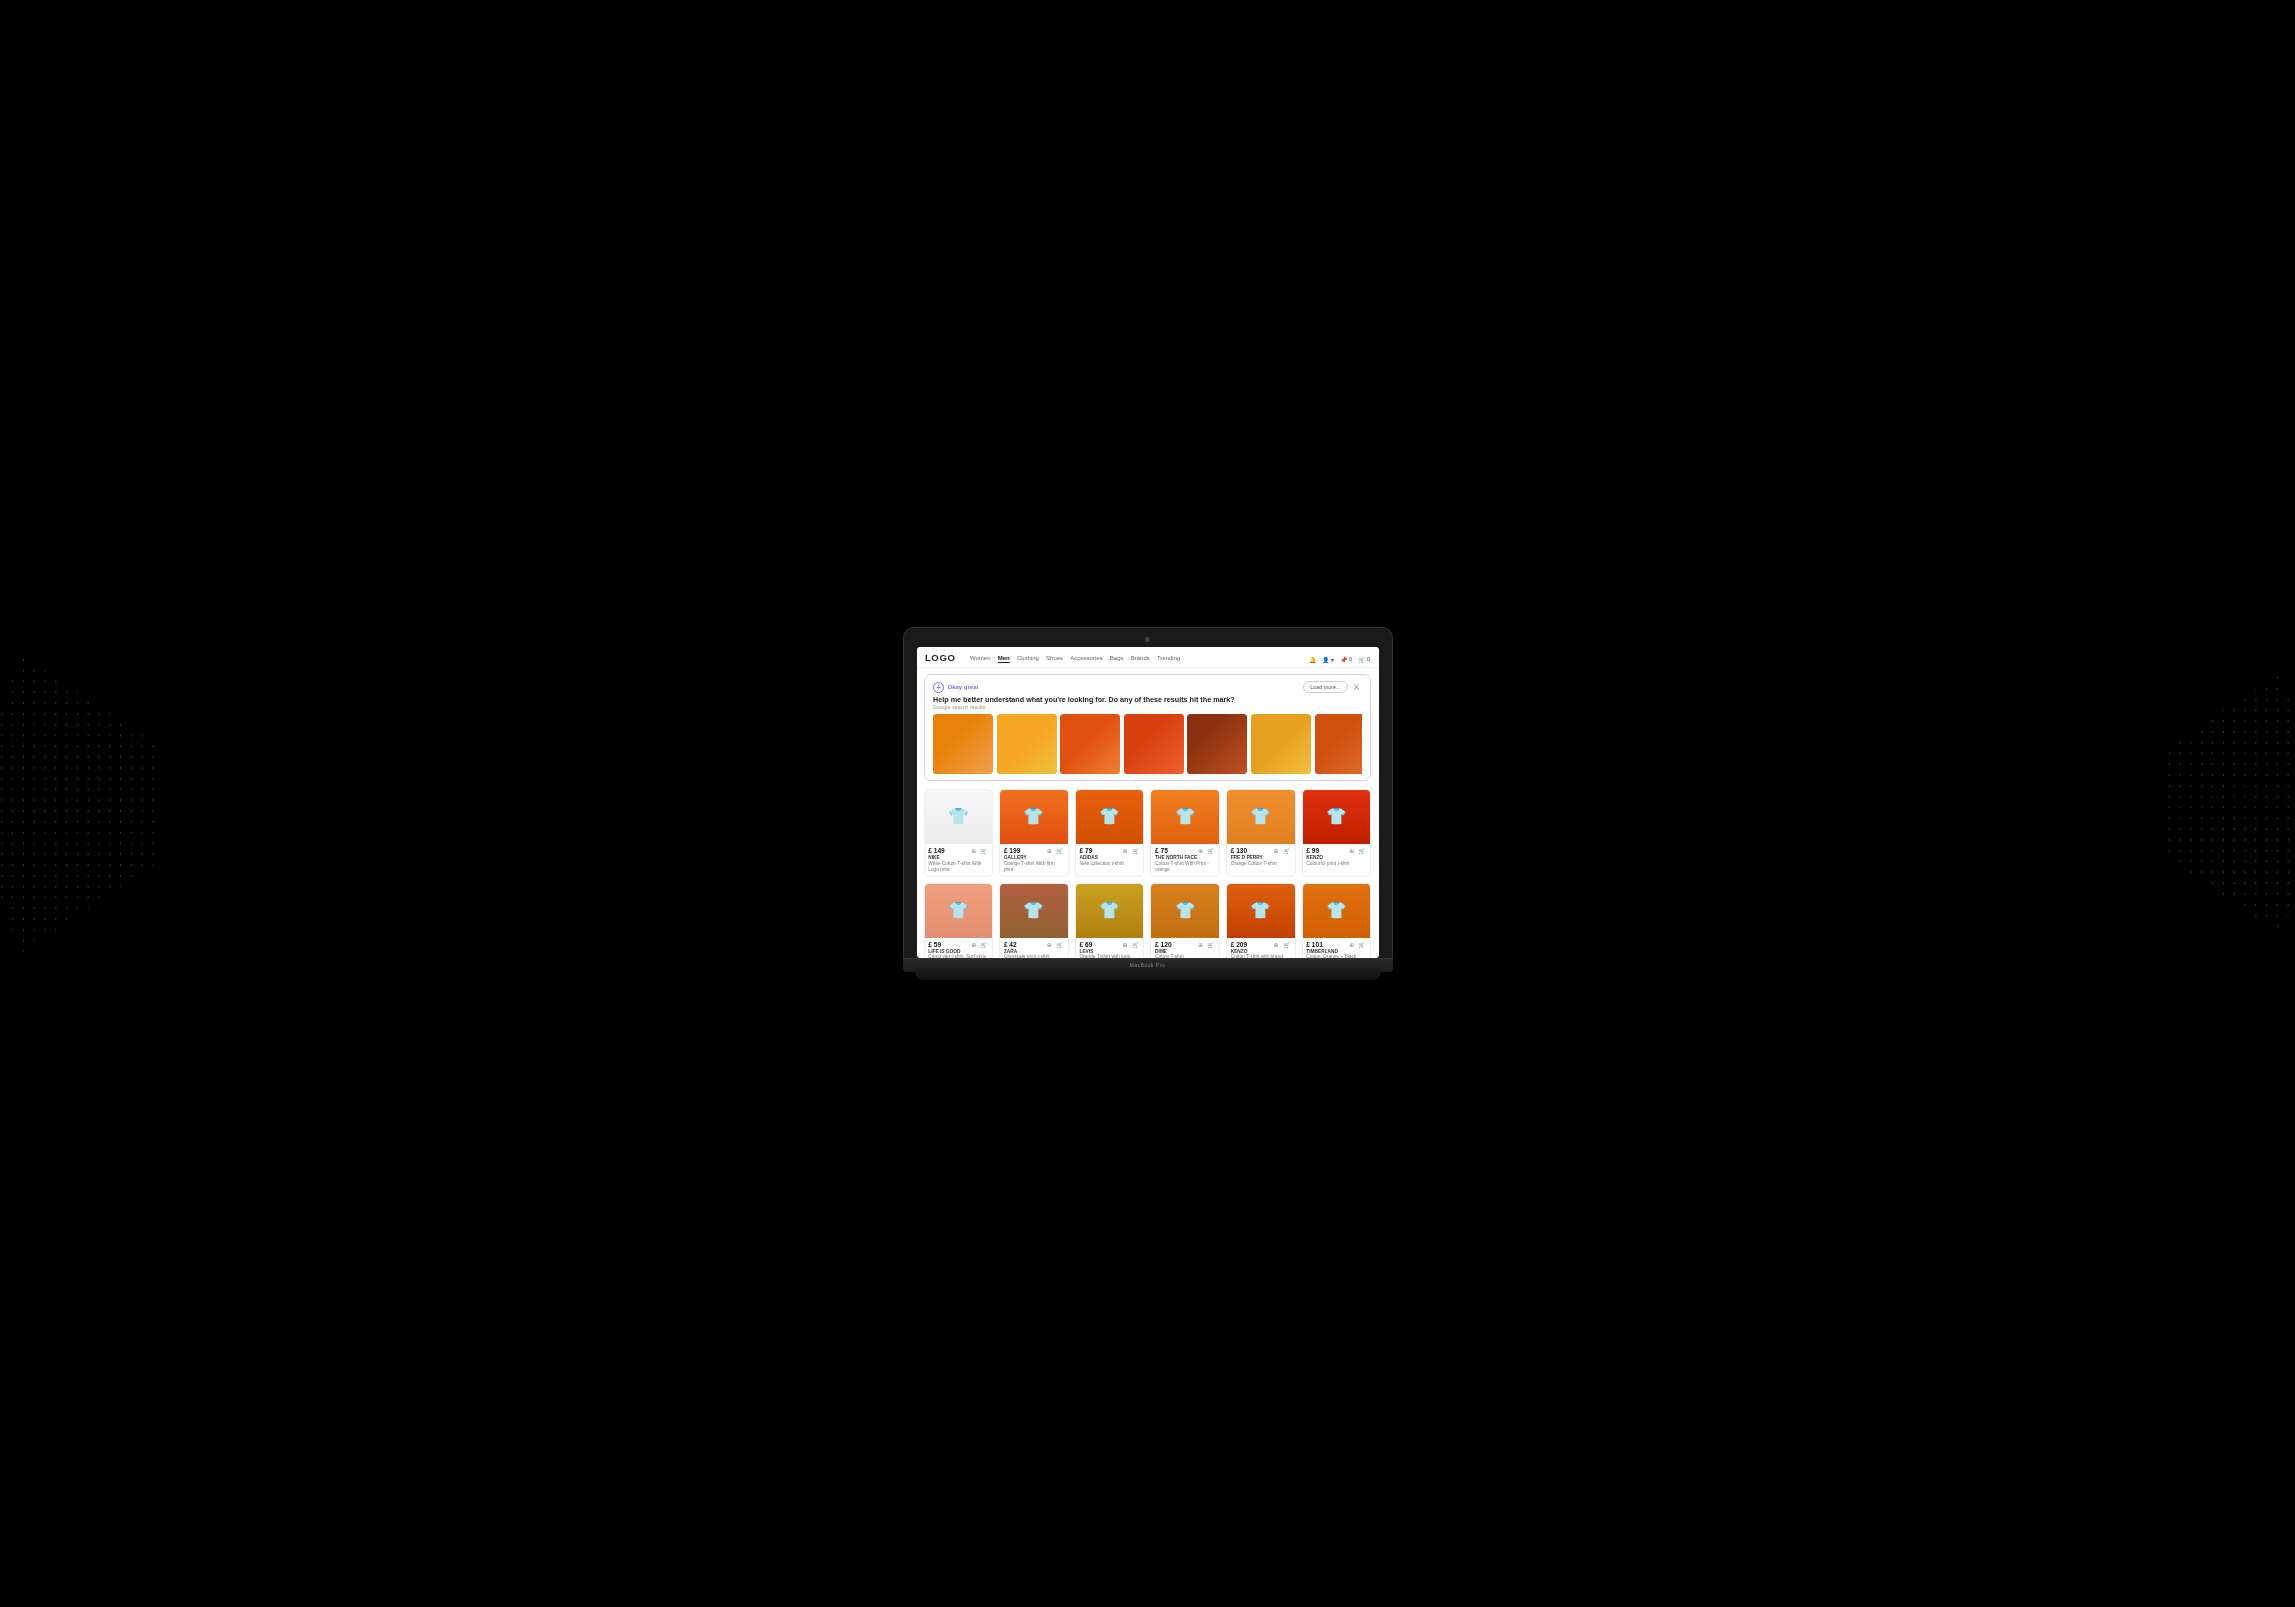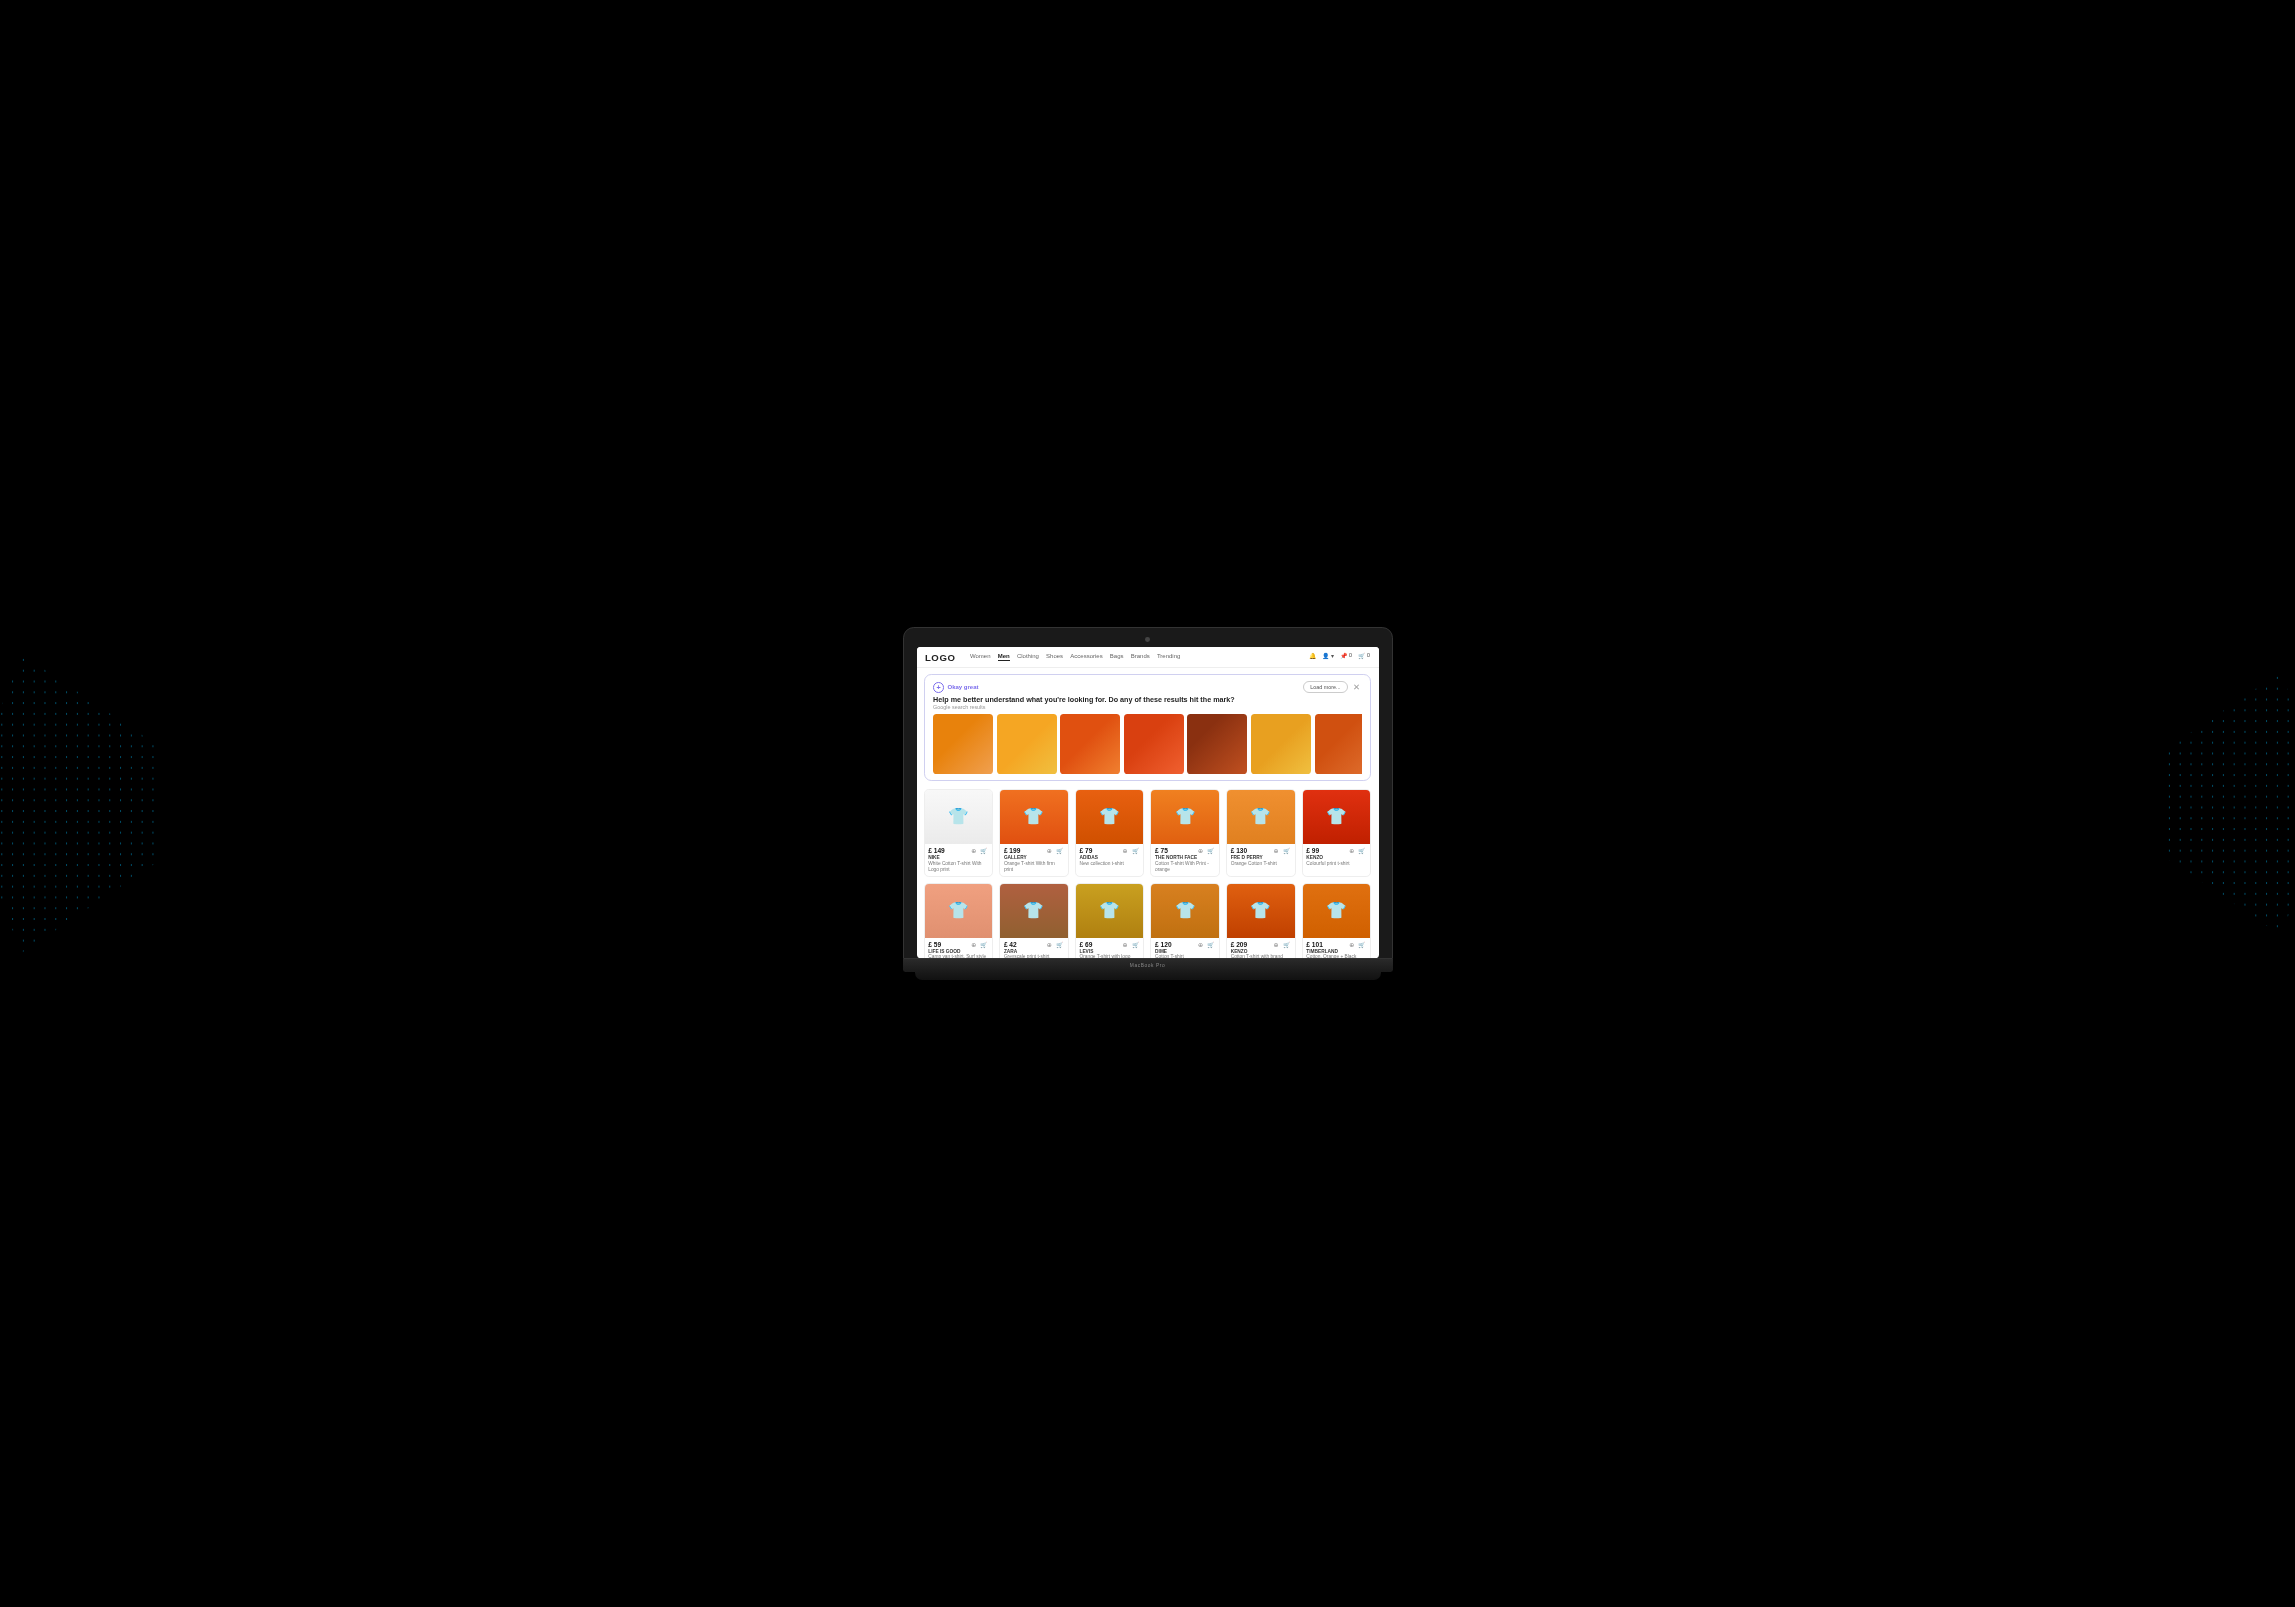--- a/index.html
+++ b/index.html
@@ -93,21 +93,21 @@
 
     
     .browser {
       font-size: 6.6px;
       color: #333;
     }
 
     
     .nav {
       display: flex;
-      align-items: flex-start;
+      align-items: flex-end;
       padding: 4.8px 8.4px;
       border-bottom: 0.6px solid #eee;
       gap: 9.6px;
       background: #fff;
       position: sticky;
       top: 0;
       z-index: 10;
     }
     .nav-logo {
       font-size: 9.6px;

